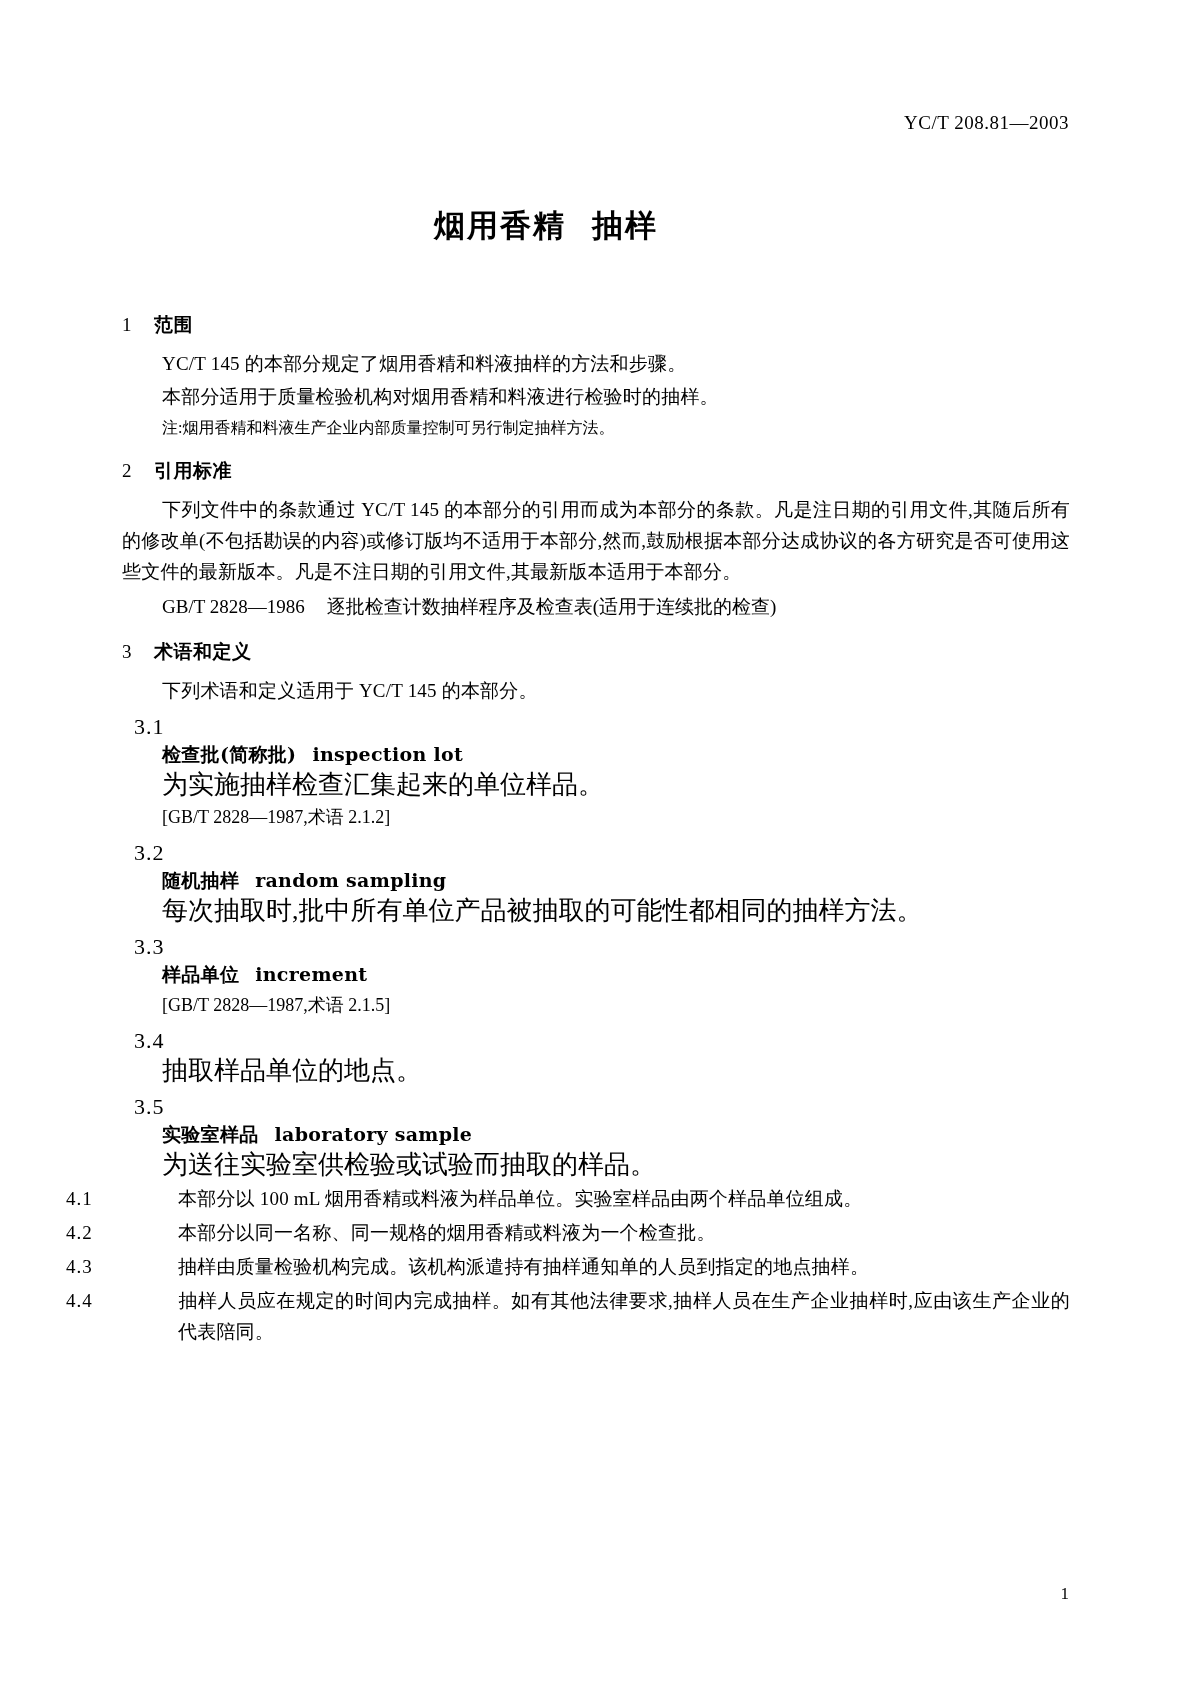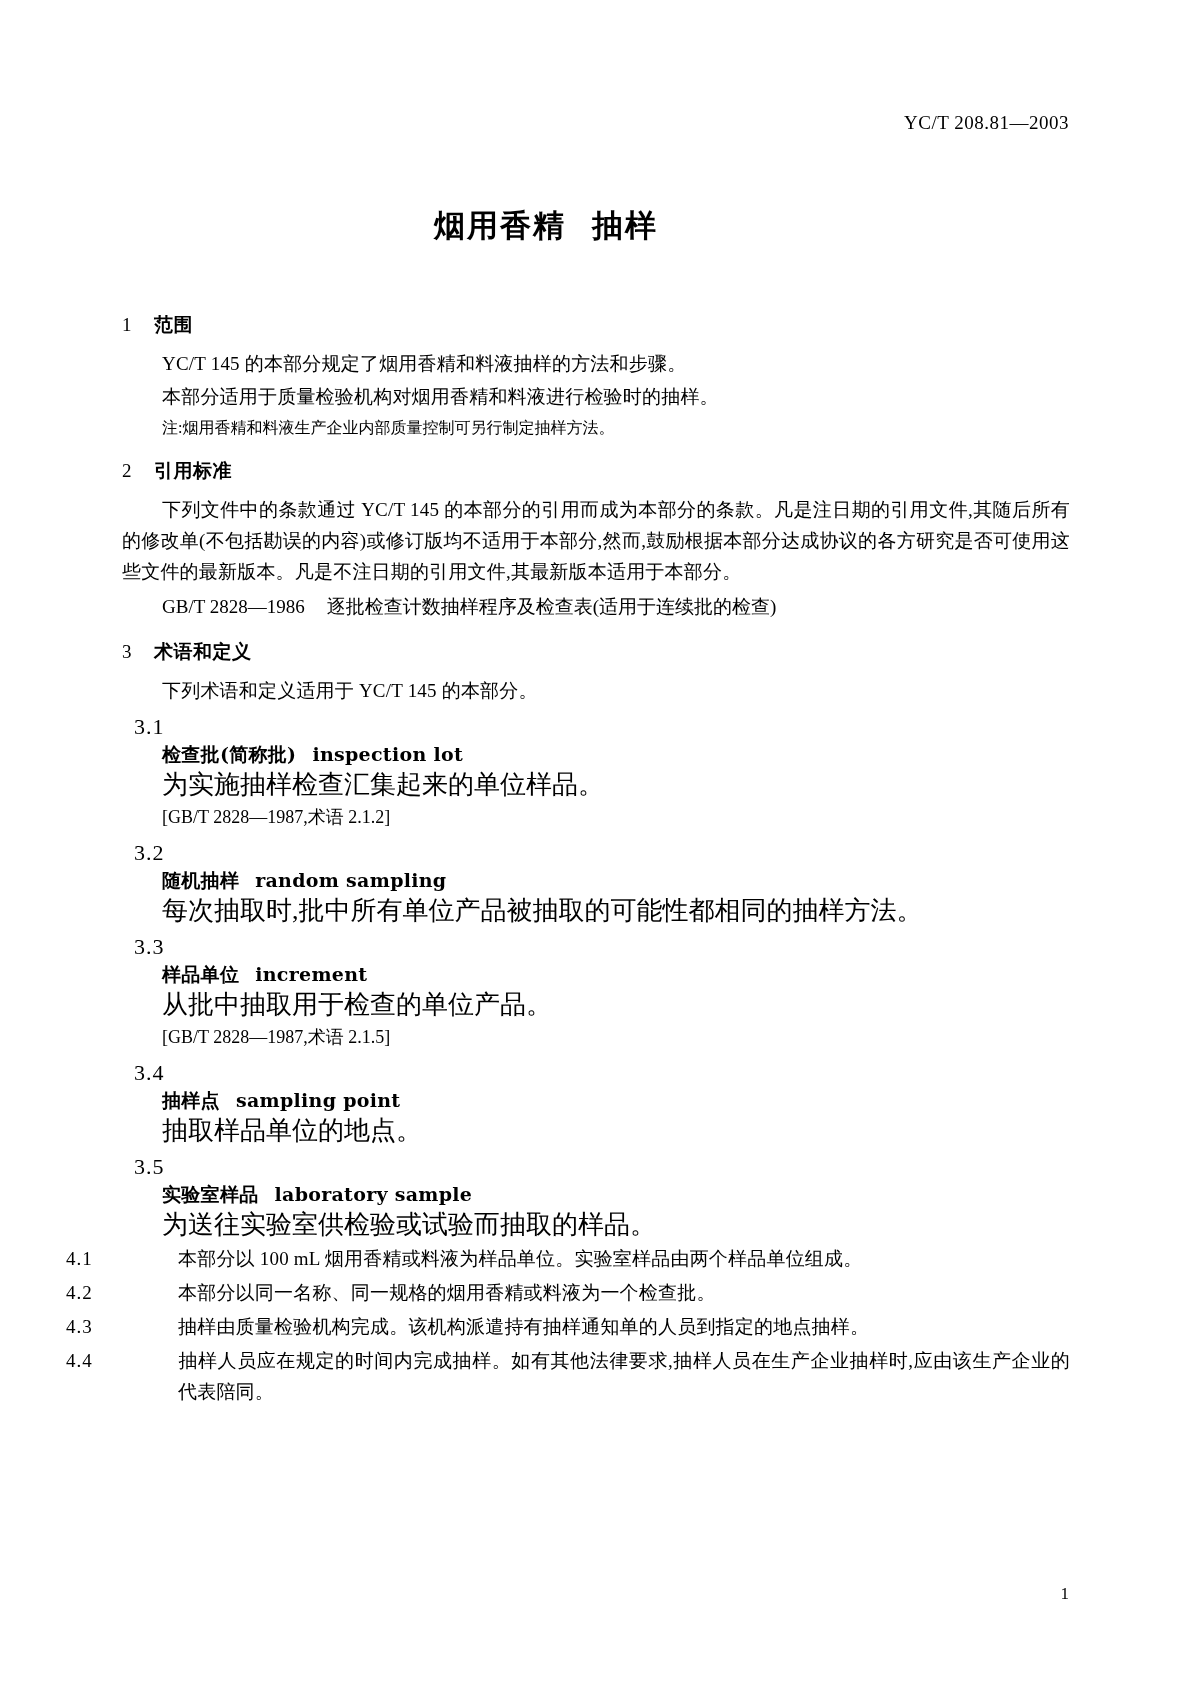--- a/index.html
+++ b/index.html
@@ -184,27 +184,23 @@
     <div class="clause-num">3.2</div>
     <div class="term-line">
       <span>随机抽样</span><span class="sp"></span><span class="en">random sampling</span>
     </div>
     <div class="term-def">每次抽取时,批中所有单位产品被抽取的可能性都相同的抽样方法。</div>
 
     <div class="clause-num">3.3</div>
     <div class="term-line">
       <span>样品单位</span><span class="sp"></span><span class="en">increment</span>
     </div>
-    <div class="term-def">从批中抽取用于检查的单位产品。</div>
     <div class="ref-line">[GB/T 2828—1987,术语 2.1.5]</div>
 
     <div class="clause-num">3.4</div>
-    <div class="term-line">
-      <span>抽样点</span><span class="sp"></span><span class="en">sampling point</span>
-    </div>
     <div class="term-def">抽取样品单位的地点。</div>
 
     <div class="clause-num">3.5</div>
     <div class="term-line">
       <span>实验室样品</span><span class="sp"></span><span class="en">laboratory sample</span>
     </div>
     <div class="term-def">为送往实验室供检验或试验而抽取的样品。</div>
 
 
     <div class="rule">

